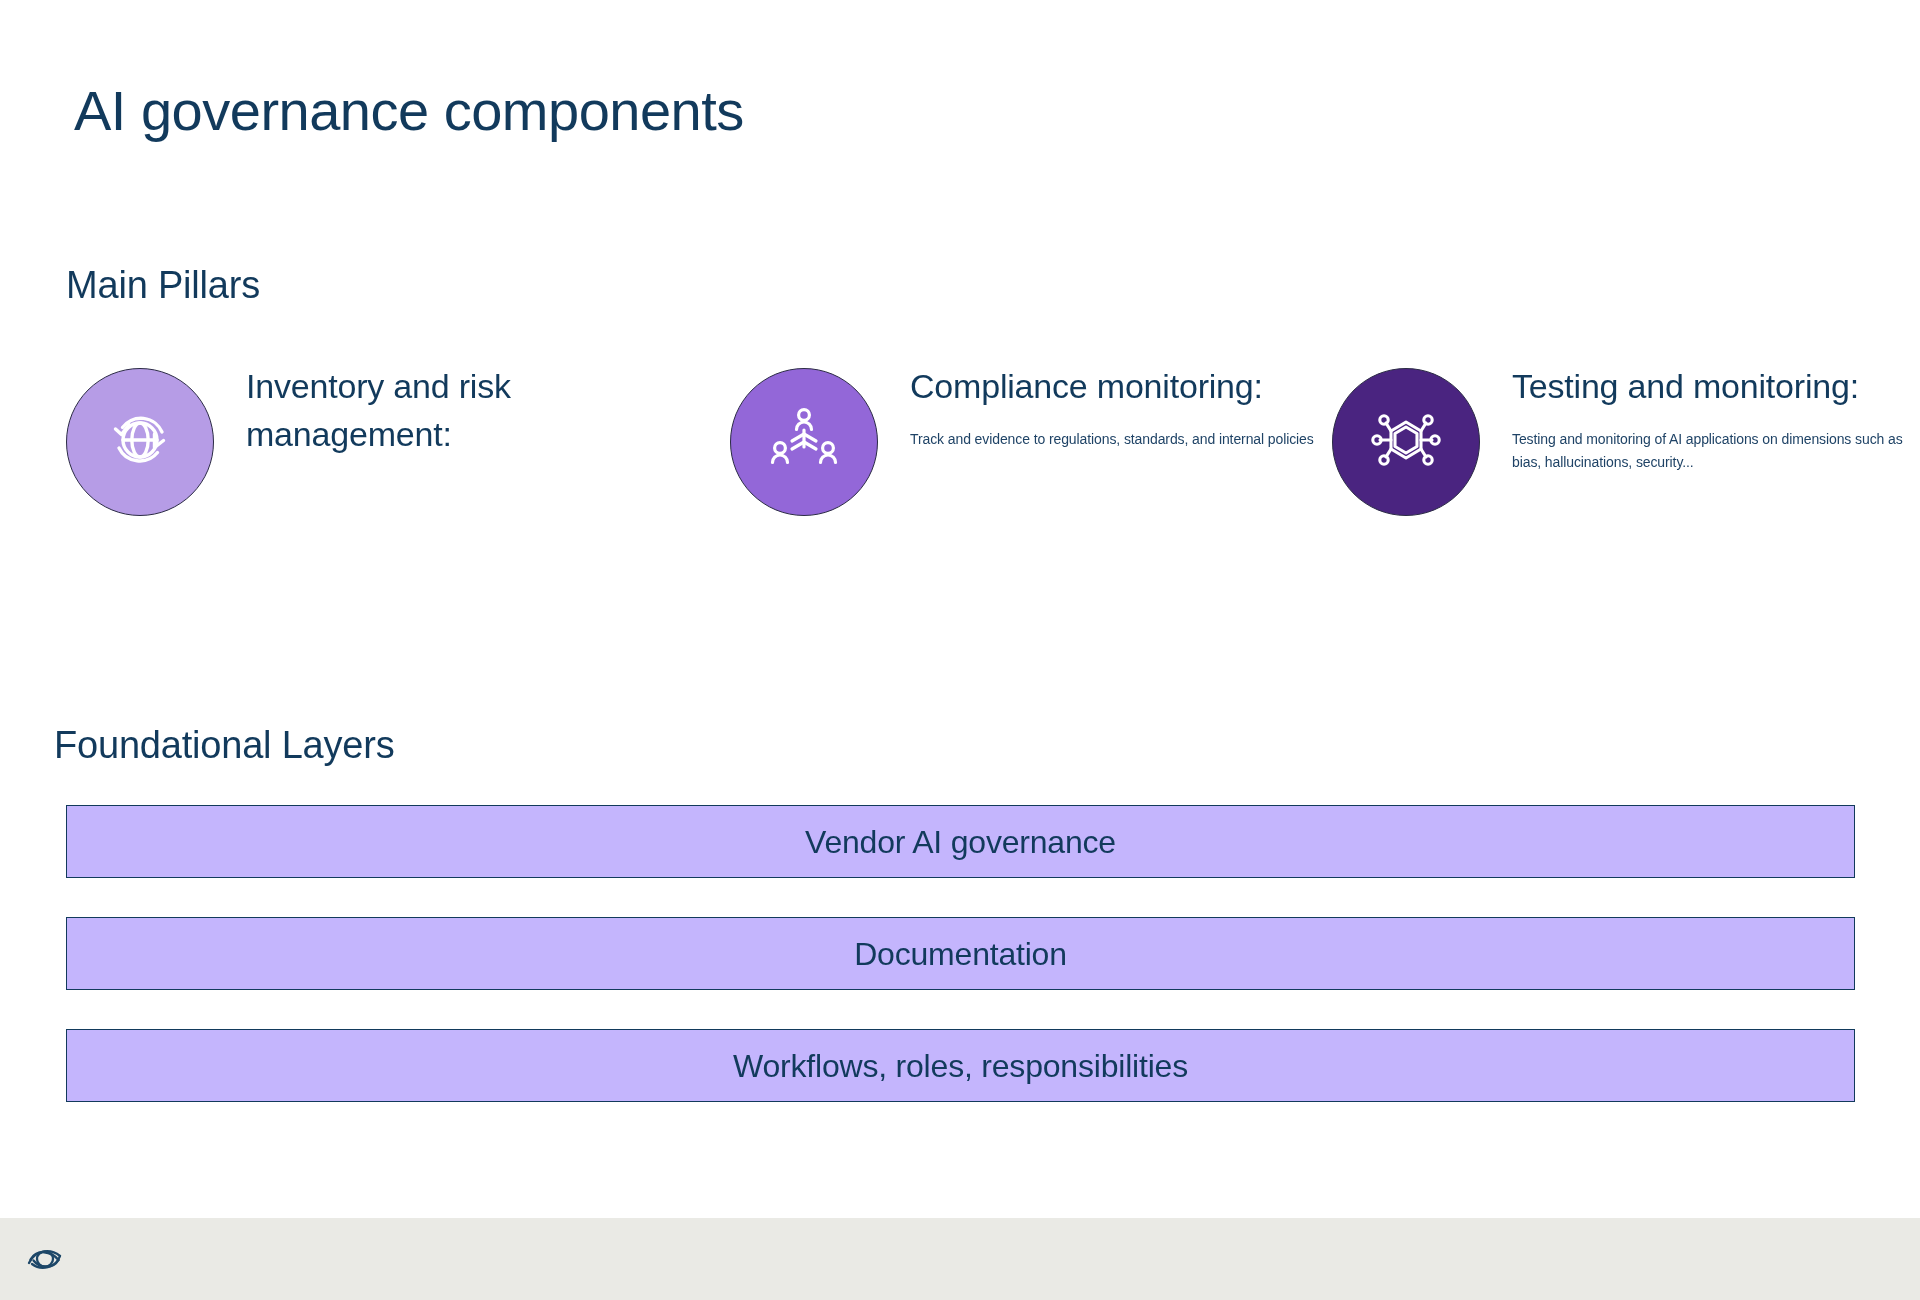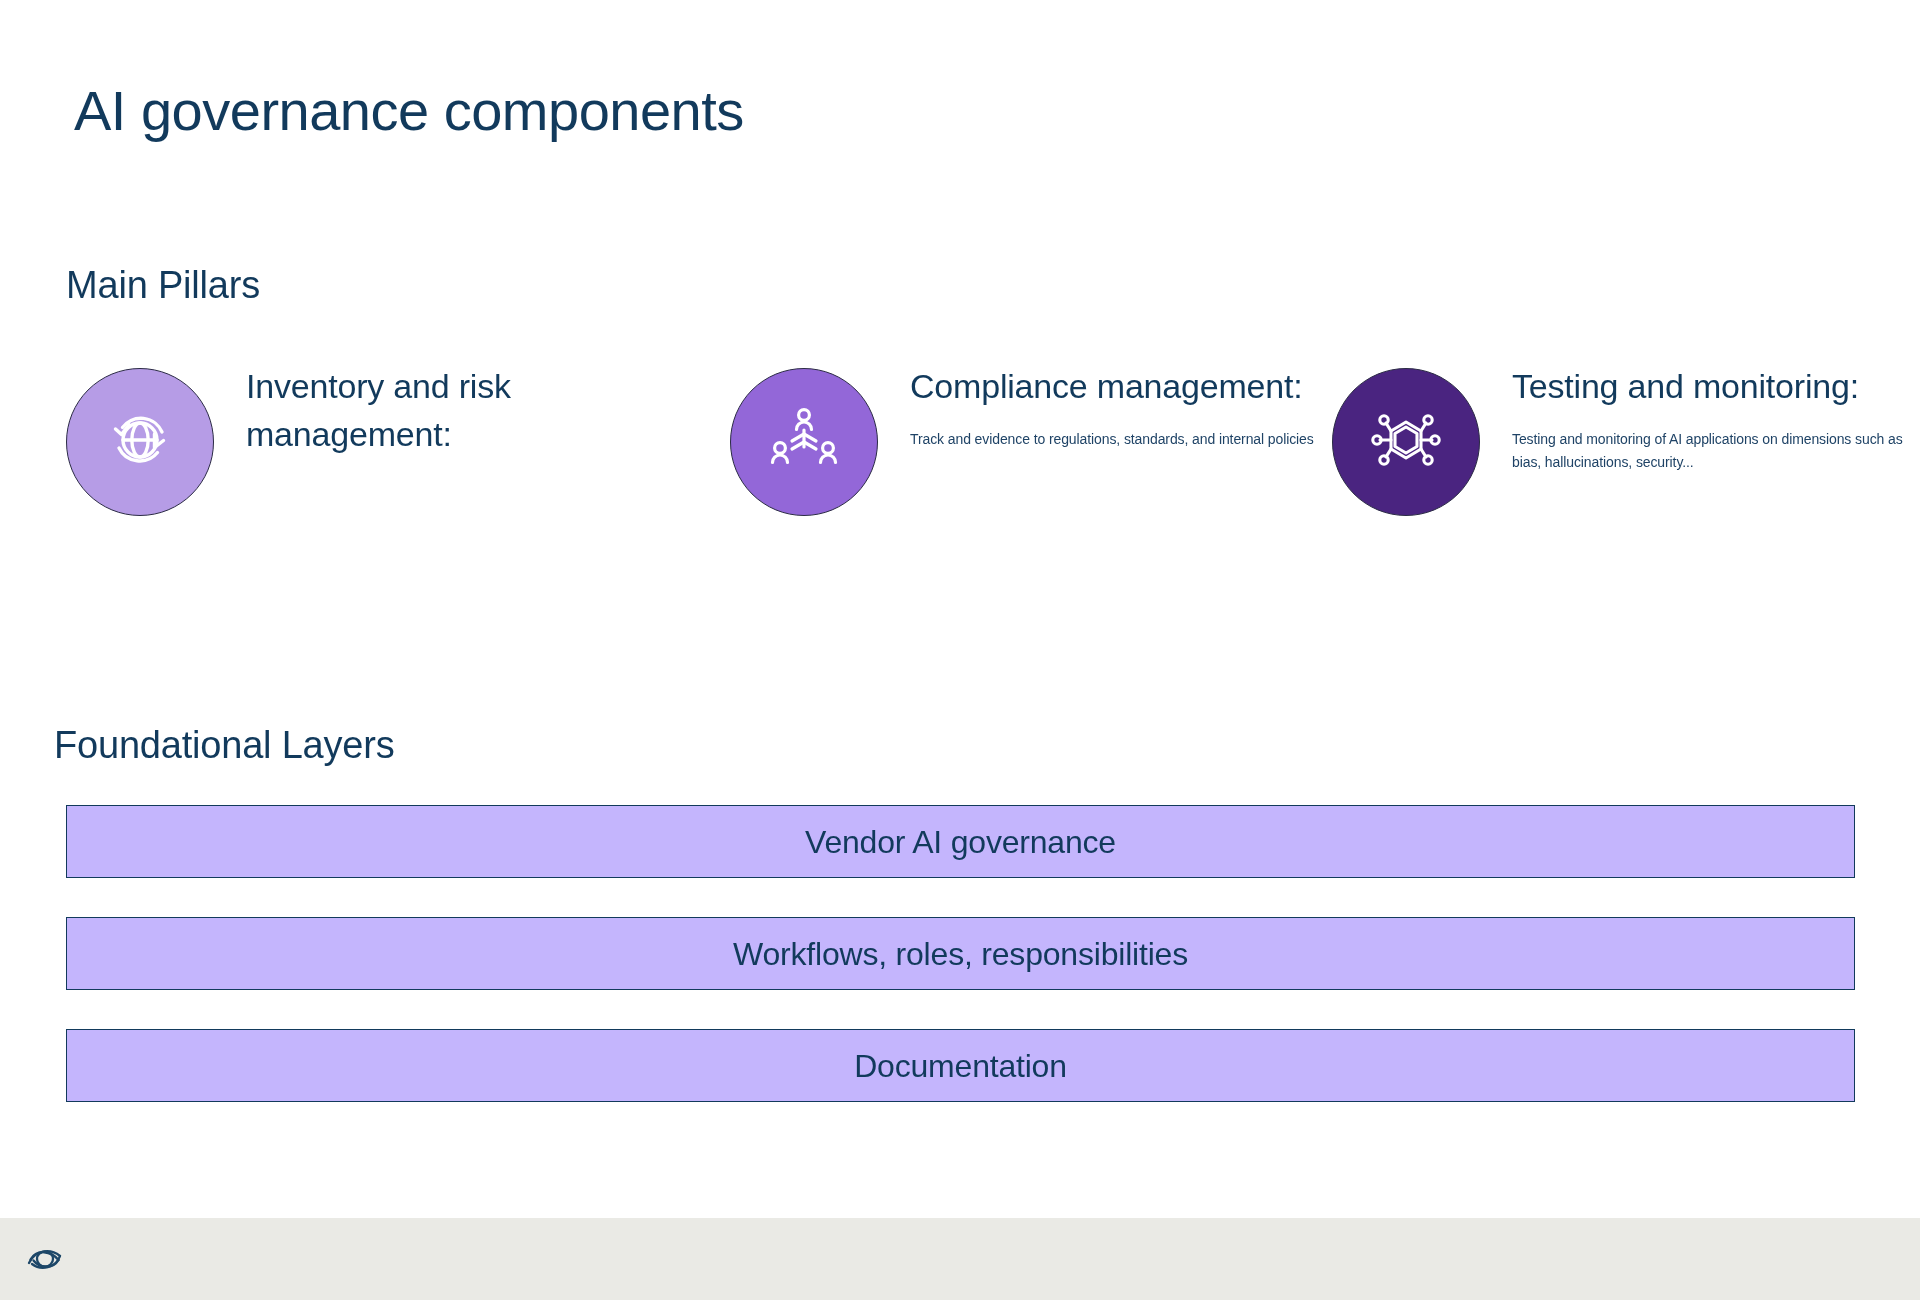--- a/index.html
+++ b/index.html
@@ -193,21 +193,21 @@
             <circle cx="60" cy="44" r="5.4"></circle>
             <path d="M52.5 58.5 a7.5 7.5 0 0 1 15 0"></path>
 
             <line x1="36" y1="26" x2="36" y2="43"></line>
             <polyline points="24,37 36,30 48,37"></polyline>
             <polyline points="24,45 36,38 48,45"></polyline>
           </svg>
         </span>
       </div>
       <div class="pillar-body">
-        <div class="pillar-title">Compliance management:</div>
+        <div class="pillar-title">Compliance monitoring:</div>
         <div class="pillar-desc">Track and evidence to regulations, standards, and internal policies</div>
       </div>
     </div>
 
     <div class="pillar p2">
       <div class="pillar-icon" style="background:#4a2480;">
         <span>
           <svg width="74" height="74" viewBox="0 0 74 74" fill="none" stroke="#ffffff" stroke-width="3.1" stroke-linecap="round" stroke-linejoin="round">
 
             <polygon points="37,24 48,30.5 48,43.5 37,50 26,43.5 26,30.5"></polygon>
@@ -238,24 +238,24 @@
 
   </div>
 
   <h2 class="section-heading layers">Foundational Layers</h2>
 
   <div class="layers">
     <div class="layer-bar">
       <span class="layer-label">Vendor AI governance</span>
     </div>
     <div class="layer-bar">
+      <span class="layer-label">Documentation</span>
+    </div>
+    <div class="layer-bar">
       <span class="layer-label">Workflows, roles, responsibilities</span>
-    </div>
-    <div class="layer-bar">
-      <span class="layer-label">Documentation</span>
     </div>
   </div>
 
   <div class="footer">
     <span class="footer-logo">
       <svg width="42" height="42" viewBox="0 0 42 42" fill="none" stroke="#1d4768" stroke-width="2.3" stroke-linecap="round">
         <path d="M5 25 C11 12, 26 10, 36 18"></path>
         <path d="M6.5 21.5 C13 10.5, 27 13, 34.5 22"></path>
         <path d="M36 18 C32 30, 17 33, 8 26"></path>
         <path d="M34.5 22 C29 31.5, 15.5 30.5, 9.5 22.5"></path>

